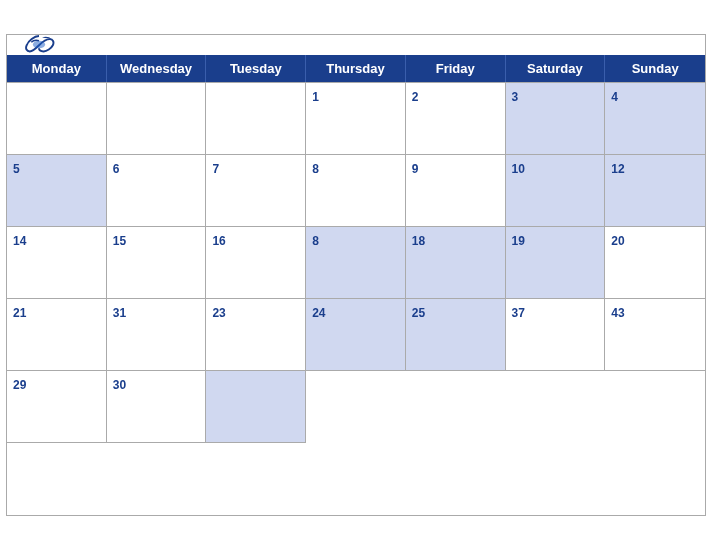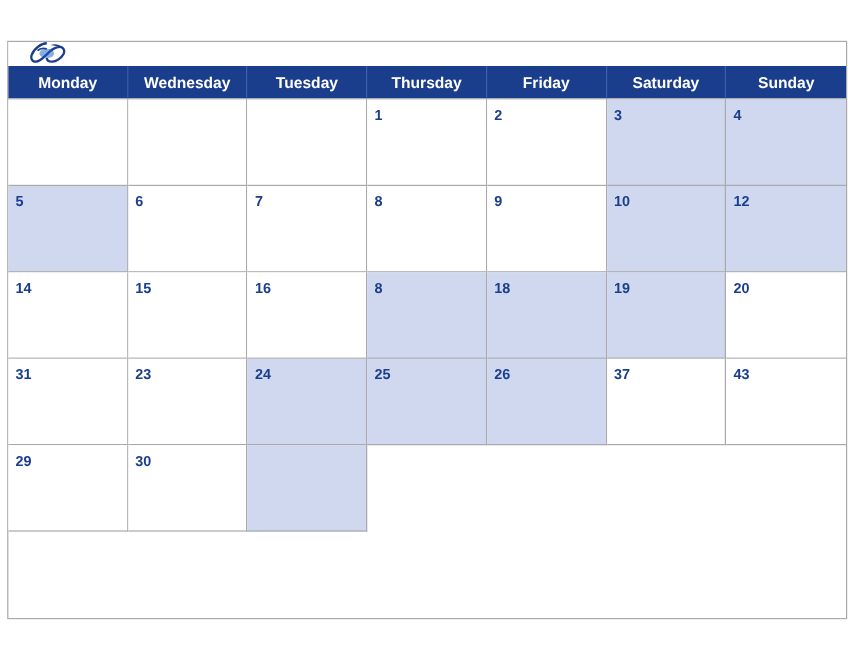--- a/index.html
+++ b/index.html
@@ -151,24 +151,24 @@
       <div class="calendar-cell"><span class="cell-number">9</span></div>
       <div class="calendar-cell shaded"><span class="cell-number">10</span></div>
       <div class="calendar-cell shaded"><span class="cell-number">12</span></div>
       <div class="calendar-cell"><span class="cell-number">14</span></div>
       <div class="calendar-cell"><span class="cell-number">15</span></div>
       <div class="calendar-cell"><span class="cell-number">16</span></div>
       <div class="calendar-cell shaded"><span class="cell-number">8</span></div>
       <div class="calendar-cell shaded"><span class="cell-number">18</span></div>
       <div class="calendar-cell shaded"><span class="cell-number">19</span></div>
       <div class="calendar-cell"><span class="cell-number">20</span></div>
+      <div class="calendar-cell"><span class="cell-number">21</span></div>
       <div class="calendar-cell"><span class="cell-number">31</span></div>
       <div class="calendar-cell"><span class="cell-number">23</span></div>
       <div class="calendar-cell shaded"><span class="cell-number">24</span></div>
       <div class="calendar-cell shaded"><span class="cell-number">25</span></div>
-      <div class="calendar-cell shaded"><span class="cell-number">26</span></div>
       <div class="calendar-cell"><span class="cell-number">37</span></div>
       <div class="calendar-cell"><span class="cell-number">43</span></div>
       <div class="calendar-cell"><span class="cell-number">29</span></div>
       <div class="calendar-cell"><span class="cell-number">30</span></div>
       <div class="calendar-cell shaded"></div>
     </div>
 </div>
 
 </body></html>

